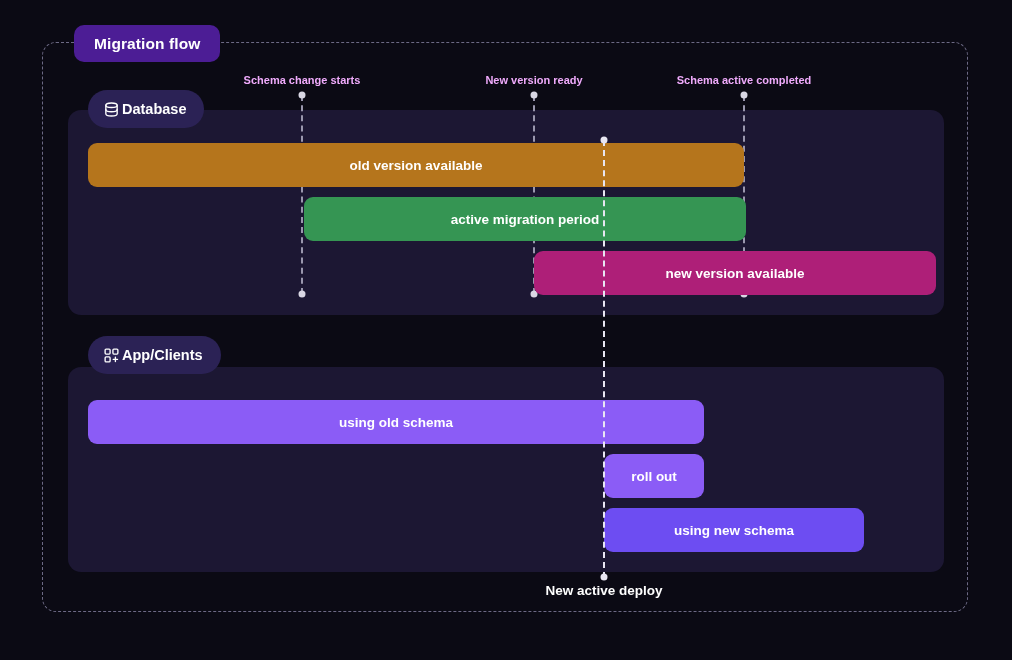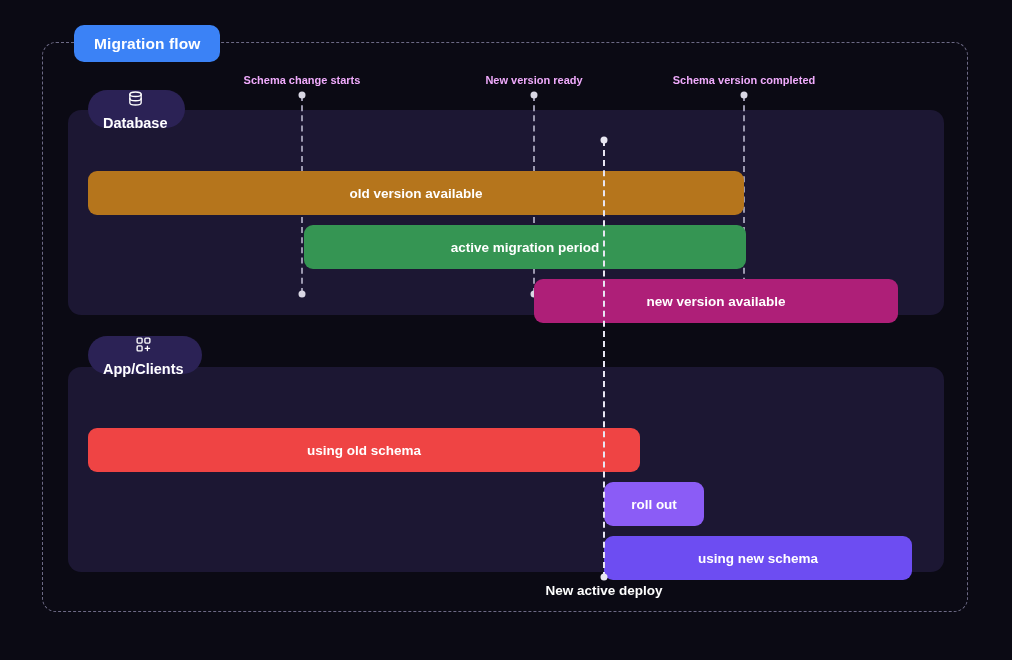--- a/index.html
+++ b/index.html
@@ -13,39 +13,39 @@
   
   #dashed-frame{
     position:absolute; left:42px; top:42px; width:926px; height:570px;
     border:1.5px dashed #6d6a85; border-radius:14px;
   }
 
   
   #flow-badge{
     position:absolute; left:74px; top:25px; height:37px;
     padding:8px 20px; display:flex; align-items:center;
-    background:#3b82f6; border-radius:10px;
+    background:#4c1d95; border-radius:10px;
     font-size:15.5px; font-weight:bold; letter-spacing:.1px;
     color:#fff; z-index:6;
   }
 
   
   .panel{
     position:absolute; left:68px; width:876px;
     background:#1c1733; border-radius:13px;
   }
   #panel-database{ top:110px; height:205px; }
   #panel-app{ top:367px; height:205px; }
 
   
   .pill{
     position:absolute; left:88px; height:38px; padding:0 18px 0 15px;
-    display:flex; align-items:center; gap:8px;
+    display:flex; align-items:center; gap:2px;
     background:#2b2255; border-radius:19px;
-    font-size:14.5px; font-weight:bold; color:#fff; z-index:7;flex-direction:column;
+    font-size:14.5px; font-weight:bold; color:#fff; z-index:7;
   }
   #pill-database{ top:90px; }
   #pill-app{ top:336px;justify-content:space-between; }
   .pill svg{ display:block; }
   .marker-label{
     position:absolute; top:74px; transform:translateX(-50%);
     white-space:nowrap; font-size:11px; font-weight:bold; color:#f0abfc;
   }
   .marker-line{
     position:absolute; width:0; border-left:2px dashed #9a97ae;
@@ -65,21 +65,20 @@
     position:absolute; transform:translateX(-50%); white-space:nowrap;
     font-size:13.5px; font-weight:bold; color:#fff; z-index:8;
   }
 
   
   .bar{
     position:absolute; height:44px; border-radius:9px;
     display:flex; align-items:center; justify-content:center;
     font-size:13.5px; font-weight:bold; color:#fff; z-index:3;
     text-align:center;
-    margin-top:28px;
   }
 </style>
 </head>
 <body>
 
 <div id="dashed-frame"></div>
 
 <div class="panel" id="panel-database"></div>
 <div class="panel" id="panel-app"></div>
 
@@ -112,41 +111,41 @@
 
 <div id="markers-layer">
     <div class="marker-label" style="left: 302px;">Schema change starts</div>
     <div class="marker-line" style="left: 302px; top: 95px; height: 199px;"></div>
     <div class="marker-dot" style="left: 302px; top: 95px;"></div>
     <div class="marker-dot" style="left: 302px; top: 294px;"></div>
     <div class="marker-label" style="left: 534px;">New version ready</div>
     <div class="marker-line" style="left: 534px; top: 95px; height: 199px;"></div>
     <div class="marker-dot" style="left: 534px; top: 95px;"></div>
     <div class="marker-dot" style="left: 534px; top: 294px;"></div>
-    <div class="marker-label" style="left: 744px;">Schema version completed</div>
+    <div class="marker-label" style="left: 744px;">Schema active completed</div>
     <div class="marker-line" style="left: 744px; top: 95px; height: 199px;"></div>
     <div class="marker-dot" style="left: 744px; top: 95px;"></div>
     <div class="marker-dot" style="left: 744px; top: 294px;"></div>
     <div id="deploy-line" style="left: 604px; top: 140px; height: 438px; border-left-color: rgb(232, 230, 242);"></div>
     <div class="marker-dot" style="left: 604px; top: 140px; background: rgb(232, 230, 242); z-index: 9;"></div>
     <div class="marker-dot" style="left: 604px; top: 577px; background: rgb(232, 230, 242); z-index: 9;"></div>
     <div id="deploy-label" style="left: 604px; top: 583px;">New active deploy</div>
   </div>
 <div id="bars-layer">
     <div class="bar" style="left: 88px; top: 143px; width: 656px; background: rgb(181, 117, 28);">
       <span>old version available</span>
     </div>
     <div class="bar" style="left: 304px; top: 197px; width: 442px; background: rgb(53, 149, 83);">
       <span>active migration period</span>
     </div>
-    <div class="bar" style="left: 534px; top: 251px; width: 364px; background: rgb(174, 31, 120);">
+    <div class="bar" style="left: 534px; top: 251px; width: 402px; background: rgb(174, 31, 120);">
       <span>new version available</span>
     </div>
-    <div class="bar" style="left: 88px; top: 400px; width: 552px; background: #ef4444;">
+    <div class="bar" style="left: 88px; top: 400px; width: 616px; background: #8b5cf6;">
       <span>using old schema</span>
     </div>
     <div class="bar" style="left: 604px; top: 454px; width: 100px; background: #8b5cf6;">
       <span>roll out</span>
     </div>
-    <div class="bar" style="left: 604px; top: 508px; width: 308px; background: rgb(109, 77, 242);">
+    <div class="bar" style="left: 604px; top: 508px; width: 260px; background: rgb(109, 77, 242);">
       <span>using new schema</span>
     </div>
   </div>
 
 </body></html>

